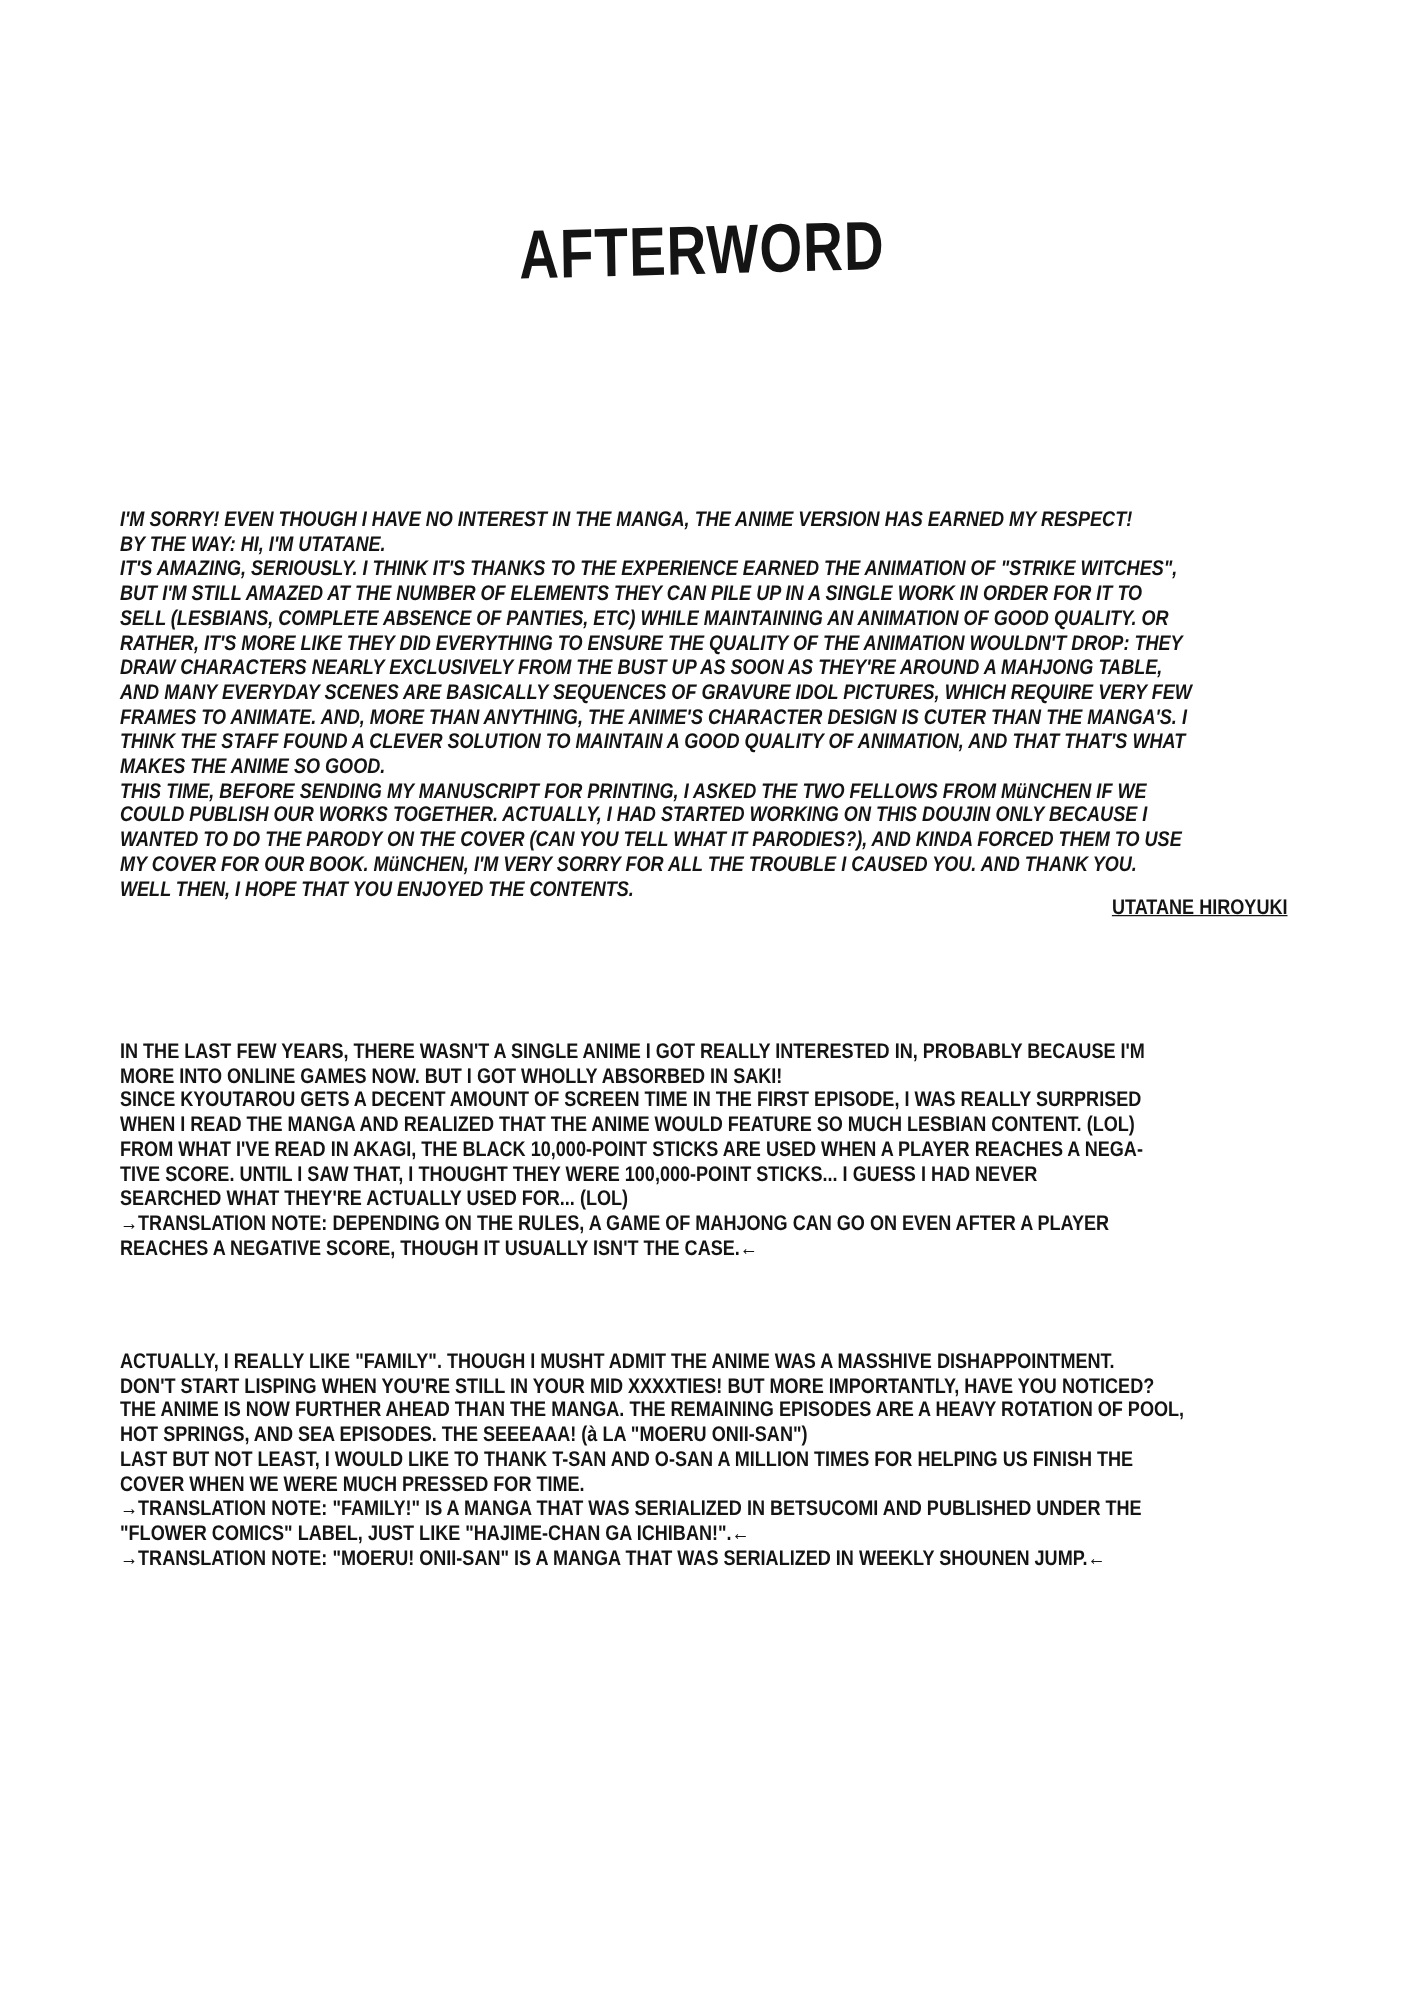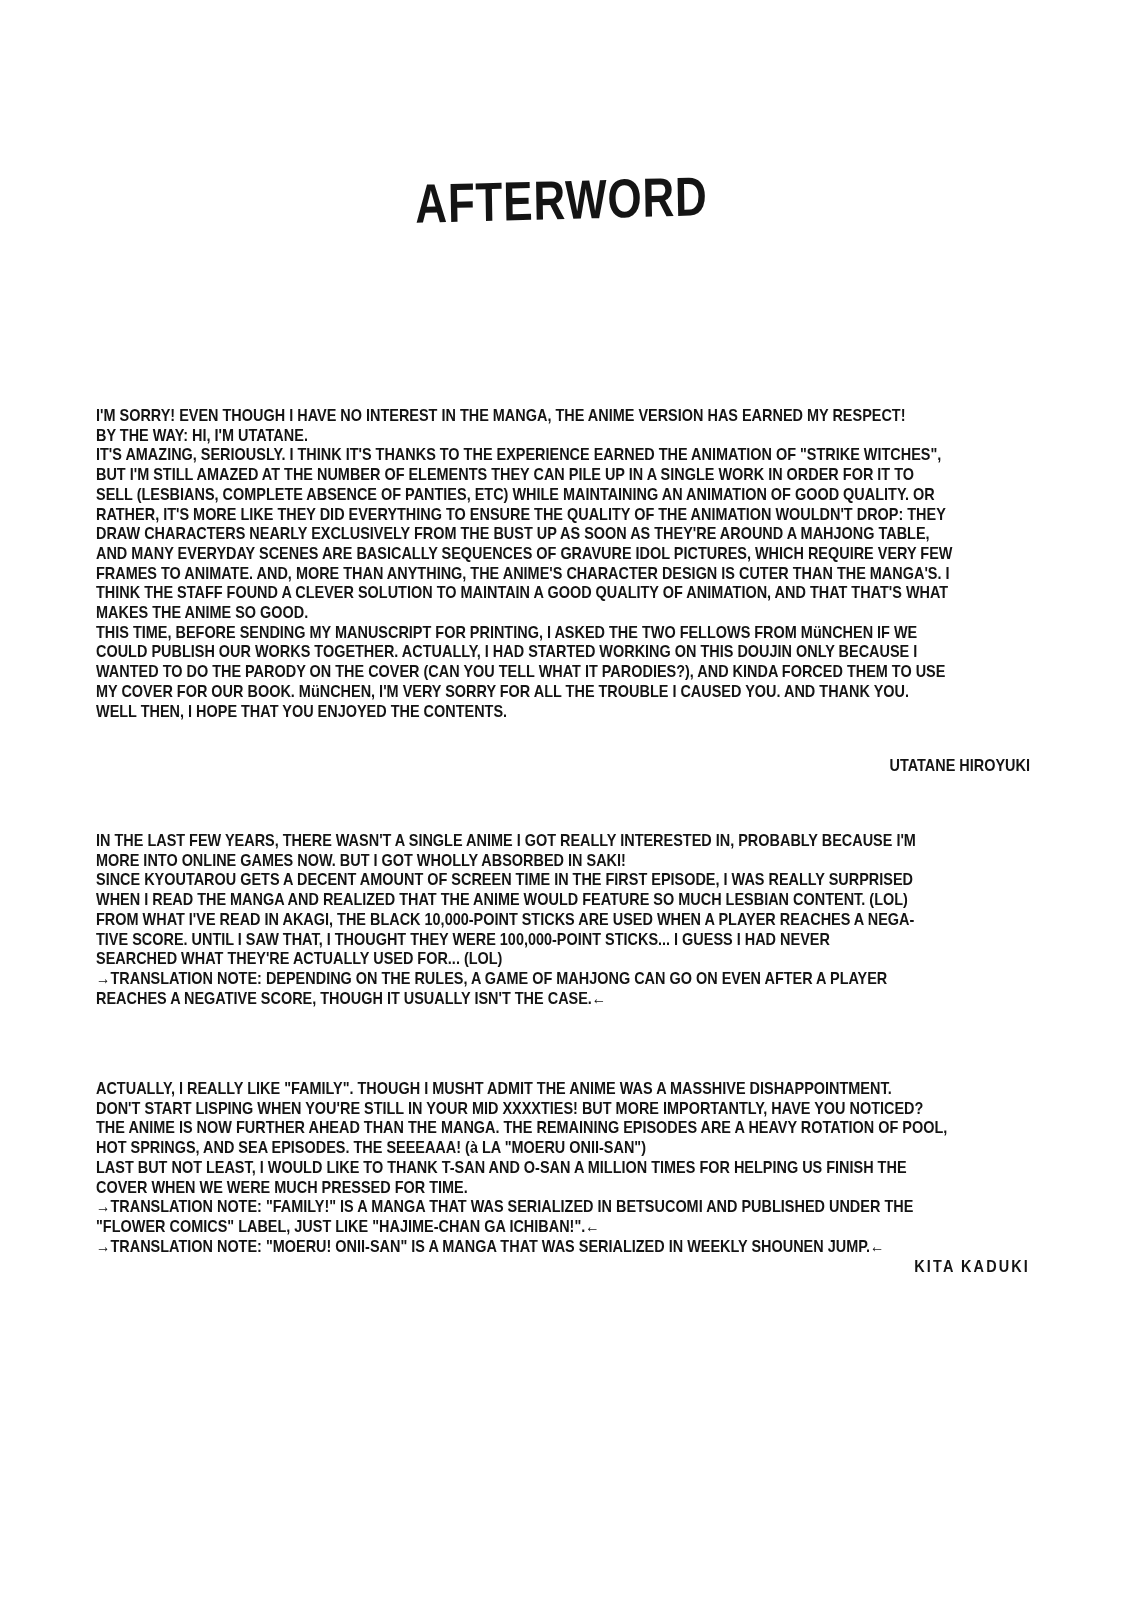--- a/index.html
+++ b/index.html
@@ -53,22 +53,22 @@
     transform-origin: right top;
   }
   .sig-mach {
     font-style: italic;
     font-family: "Liberation Serif", "DejaVu Serif", serif;
     font-size: 18px;
   }
   .sig-kita {
     letter-spacing: 2.5px;
   }
-  .pos-block-1 { top: 389px; }
-  .pos-sig-1   { top: 756px; }
+  .pos-block-1 { top: 389px; font-style: italic; }
+  .pos-sig-1   { top: 716px; text-decoration: underline; }
   .pos-block-2 { top: 814px; }
   .pos-sig-2   { top: 985px; }
   .pos-block-3 { top: 1062px; }
   .pos-sig-3   { top: 1257px; }
 </style>
 </head>
 <body>
 
 <div class="page">
 
@@ -112,17 +112,14 @@
     <p class="para">ACTUALLY, I REALLY LIKE "FAMILY". THOUGH I MUSHT ADMIT THE ANIME WAS A MASSHIVE DISHAPPOINTMENT.
 DON'T START LISPING WHEN YOU'RE STILL IN YOUR MID XXXXTIES! BUT MORE IMPORTANTLY, HAVE YOU NOTICED?
 THE ANIME IS NOW FURTHER AHEAD THAN THE MANGA. THE REMAINING EPISODES ARE A HEAVY ROTATION OF POOL,
 HOT SPRINGS, AND SEA EPISODES. THE SEEEAAA! (à LA "MOERU ONII-SAN")
 LAST BUT NOT LEAST, I WOULD LIKE TO THANK T-SAN AND O-SAN A MILLION TIMES FOR HELPING US FINISH THE
 COVER WHEN WE WERE MUCH PRESSED FOR TIME.
 →TRANSLATION NOTE: "FAMILY!" IS A MANGA THAT WAS SERIALIZED IN BETSUCOMI AND PUBLISHED UNDER THE
 "FLOWER COMICS" LABEL, JUST LIKE "HAJIME-CHAN GA ICHIBAN!".←
 →TRANSLATION NOTE: "MOERU! ONII-SAN" IS A MANGA THAT WAS SERIALIZED IN WEEKLY SHOUNEN JUMP.←</p>
   </section>
-  <div class="text-col pos-sig-3">
-    <div class="sig sig-kita">KITA KADUKI</div>
-  </div>
 
 </div>
 
 </body></html>

